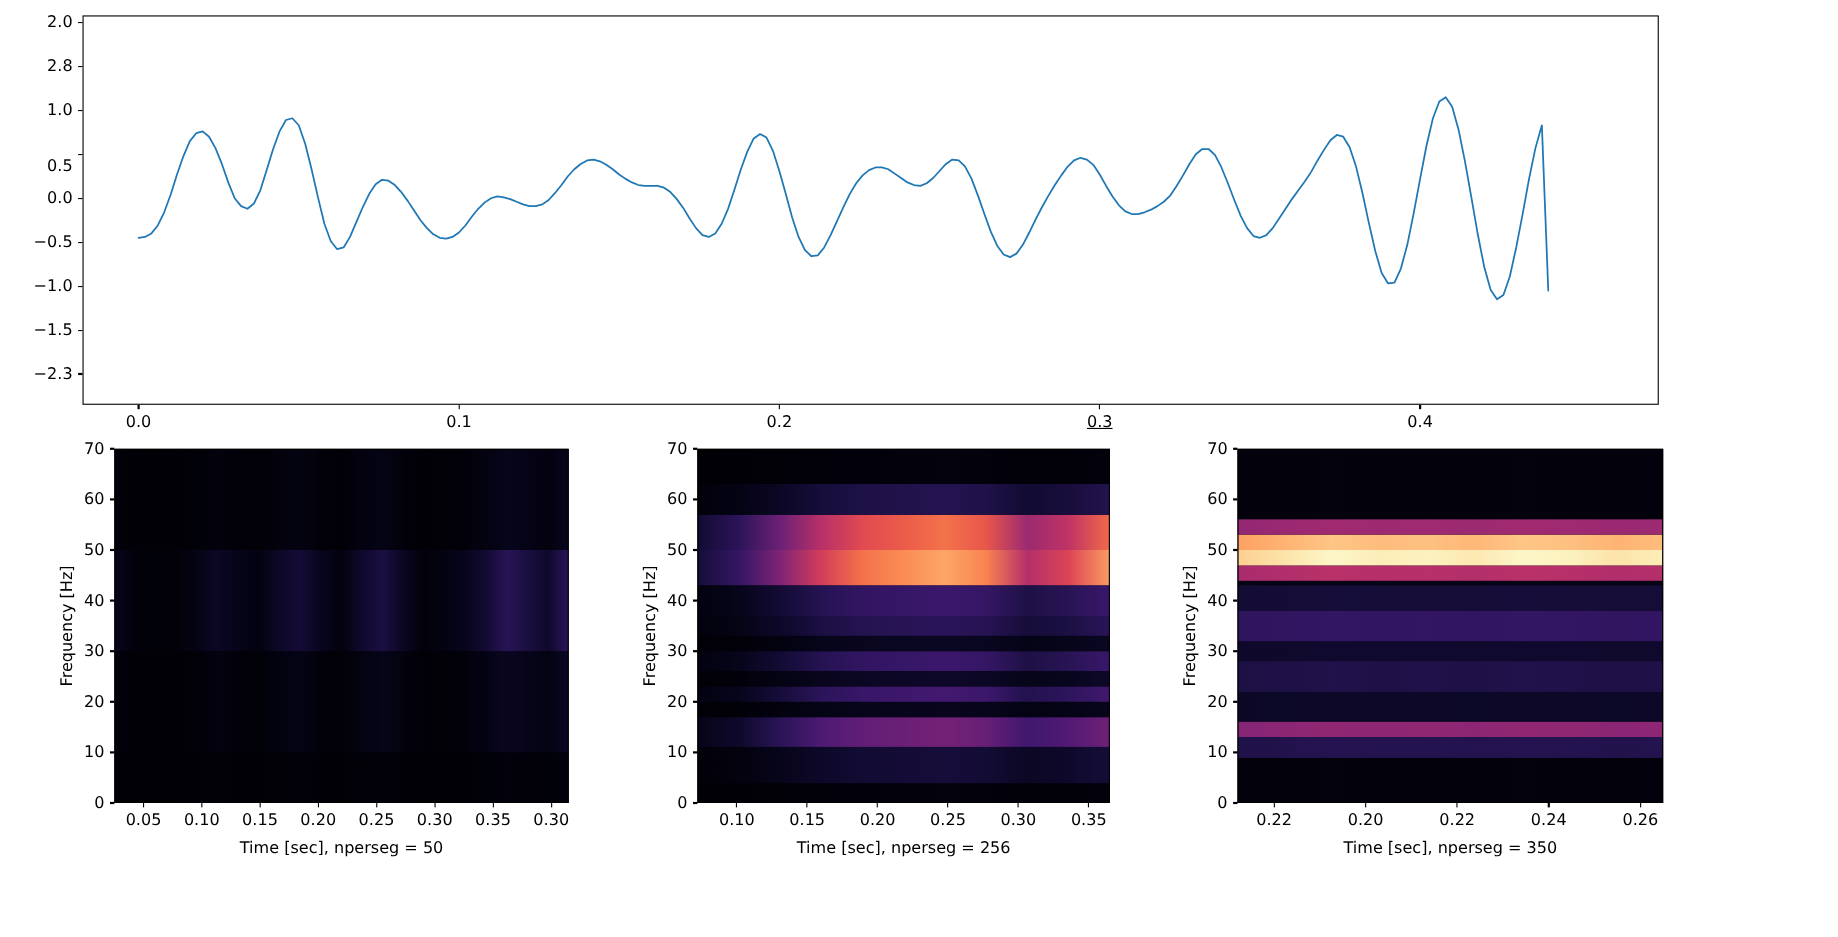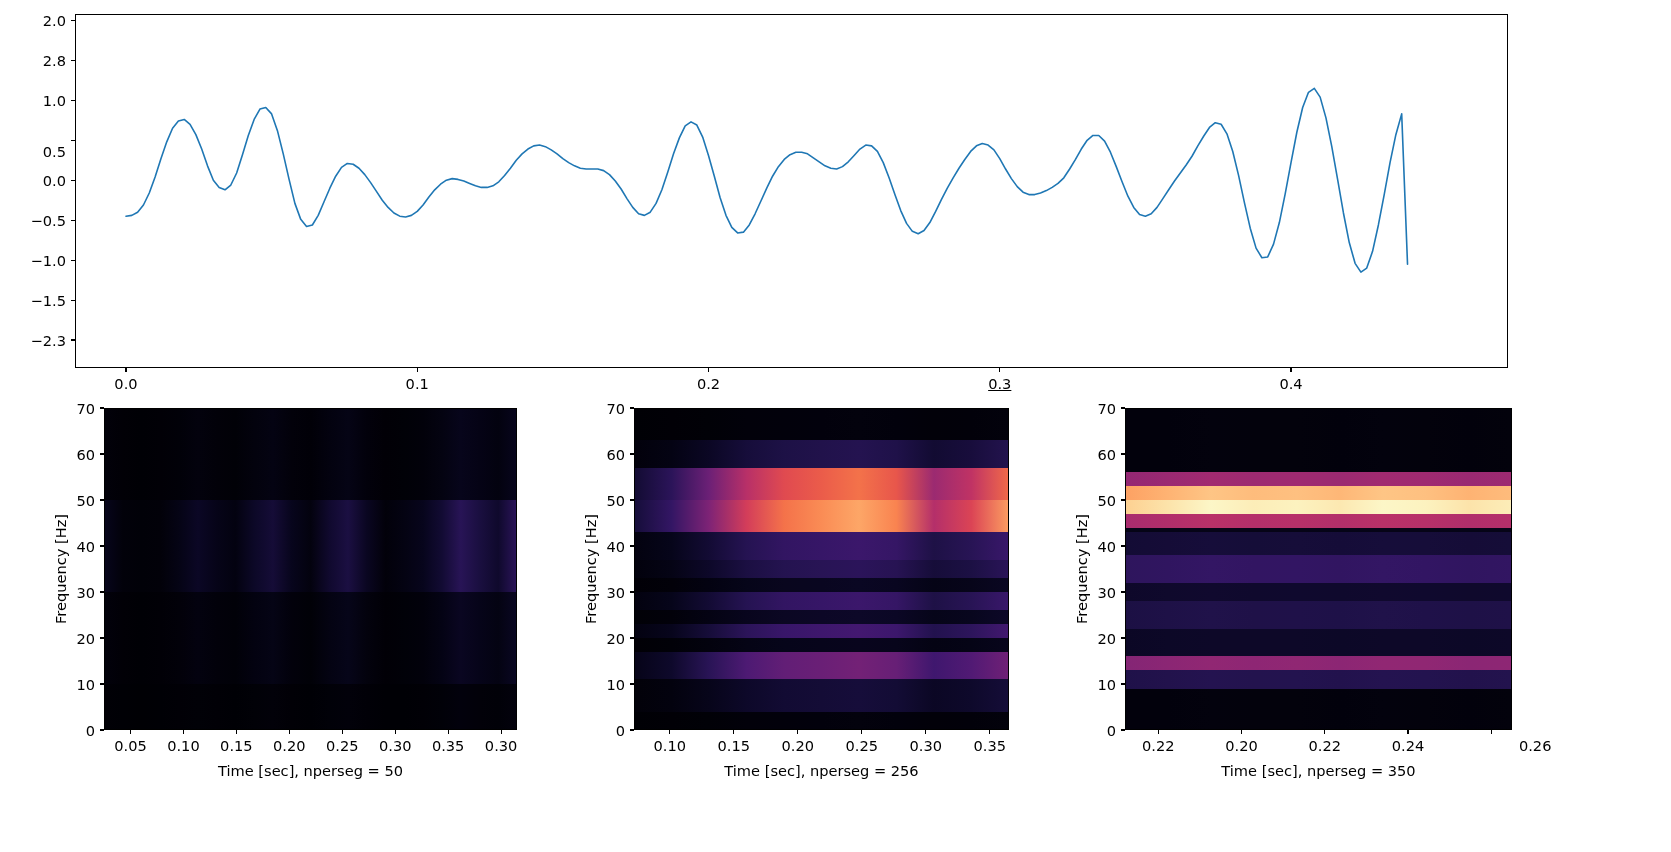--- a/index.html
+++ b/index.html
@@ -241,19 +241,19 @@
         <div class="ticklabel y" style="right: 396px; top: 0px;">70</div>
         <div class="tick x" style="left: 32.7403px; top: 322px;"></div>
         <div class="ticklabel x" style="left: 33.2903px; top: 329px;">0.22</div>
         <div class="tick x" style="left: 115.966px; top: 322px;"></div>
         <div class="ticklabel x" style="left: 116.516px; top: 329px;">0.20</div>
         <div class="tick x" style="left: 199.192px; top: 322px;"></div>
         <div class="ticklabel x" style="left: 199.742px; top: 329px;">0.22</div>
         <div class="tick x" style="left: 282.418px; top: 322px;"></div>
         <div class="ticklabel x" style="left: 282.968px; top: 329px;">0.24</div>
         <div class="tick x" style="left: 365.644px; top: 322px;"></div>
-        <div class="ticklabel x" style="left: 366.194px; top: 329px; margin-left: 44px;">0.26</div>
+        <div class="ticklabel x" style="left: 366.194px; top: 329px;">0.26</div>
       </div>
     <div class="axlabel y" style="left: -52px; top: 161px;">Frequency [Hz]</div>
     <div class="axlabel x" style="left: 193.5px; top: 354px;">Time [sec], nperseg = 350</div>
   </div>
 
 </div>
 
 </body></html>

